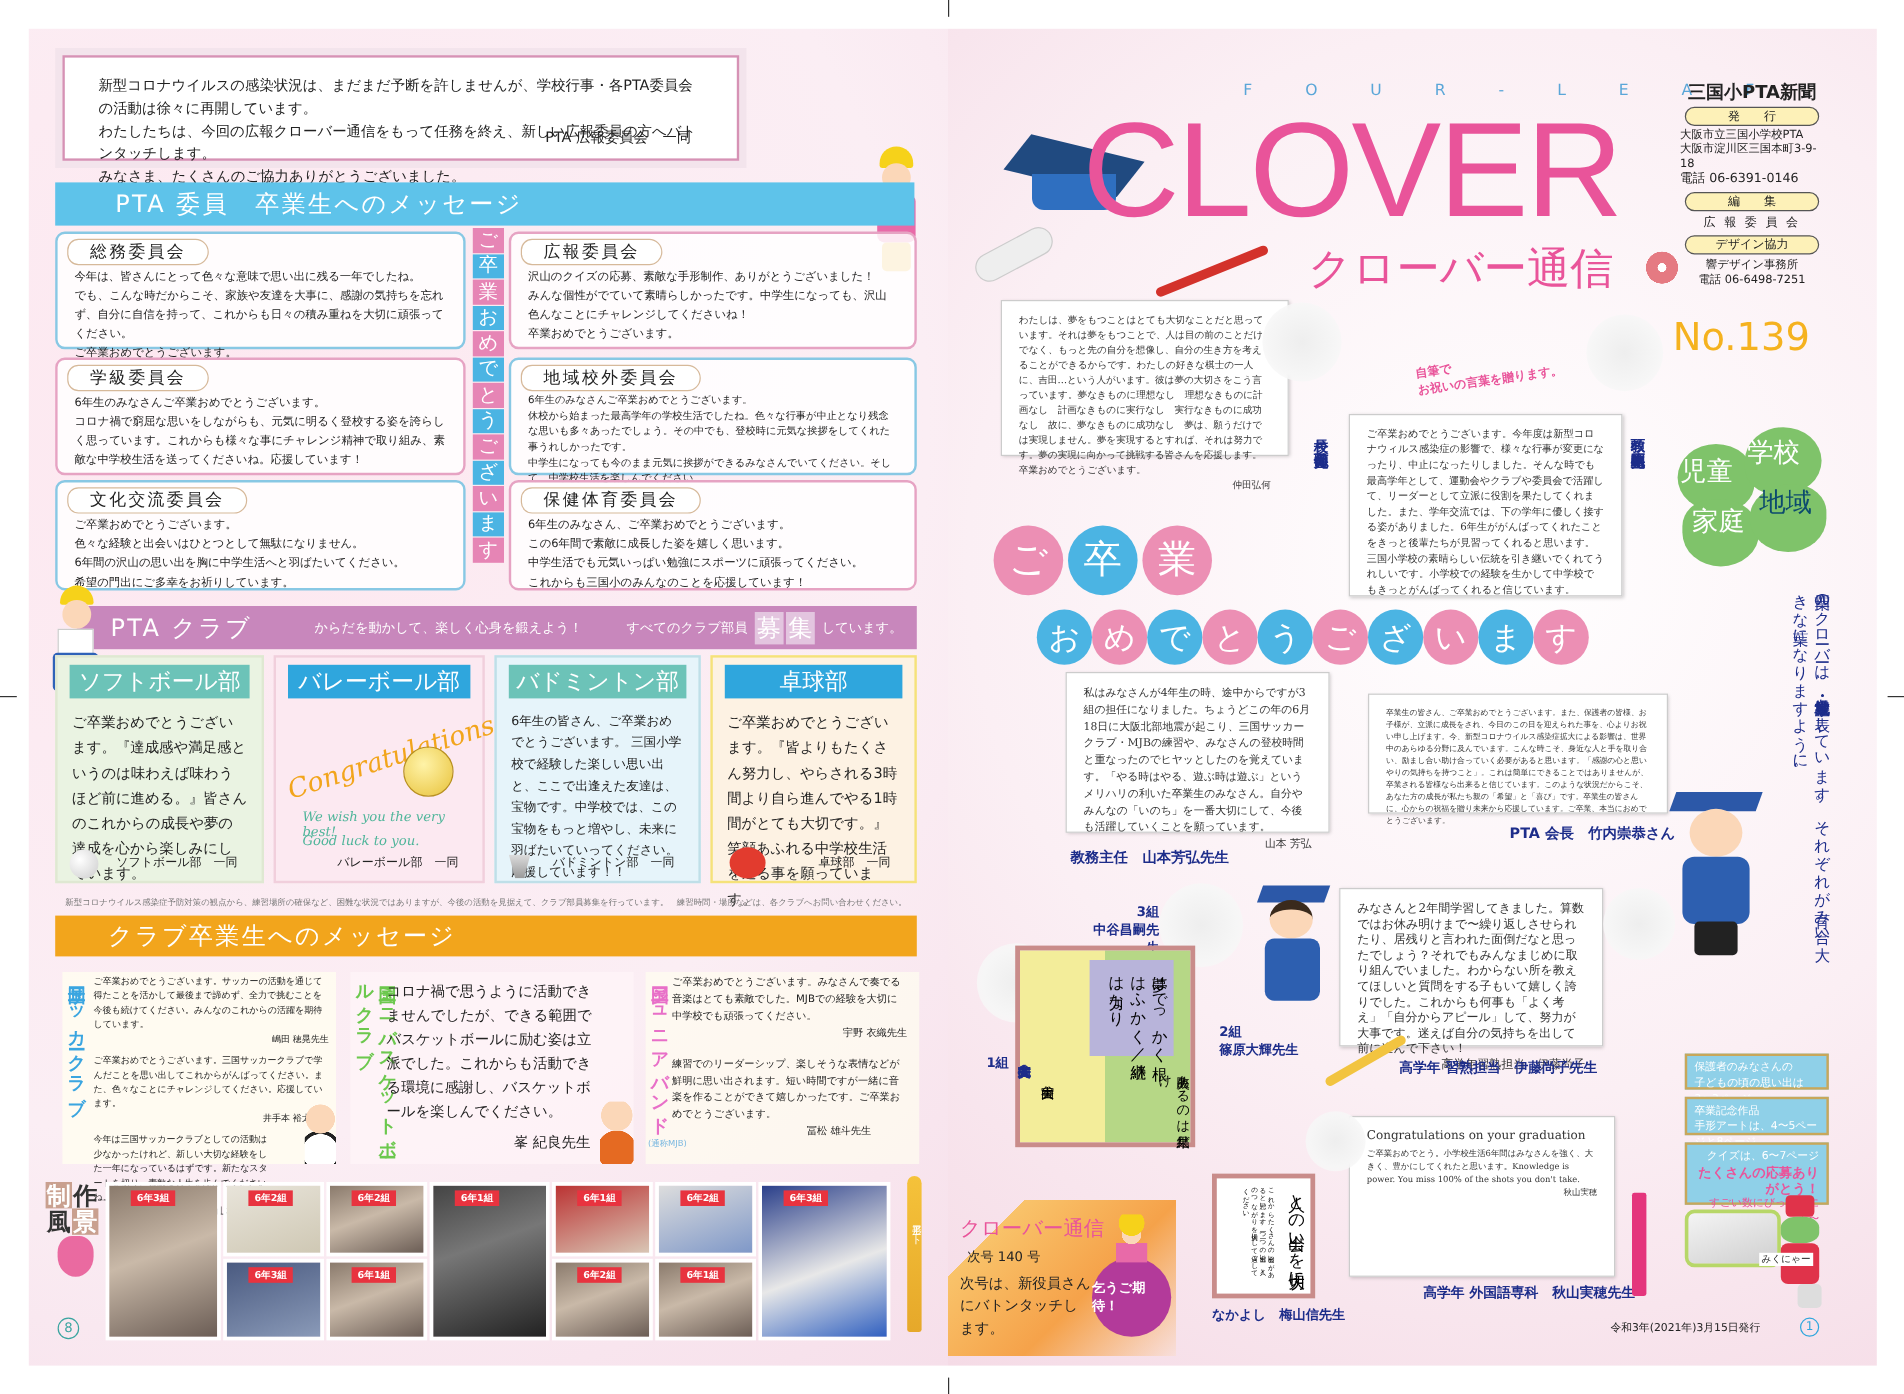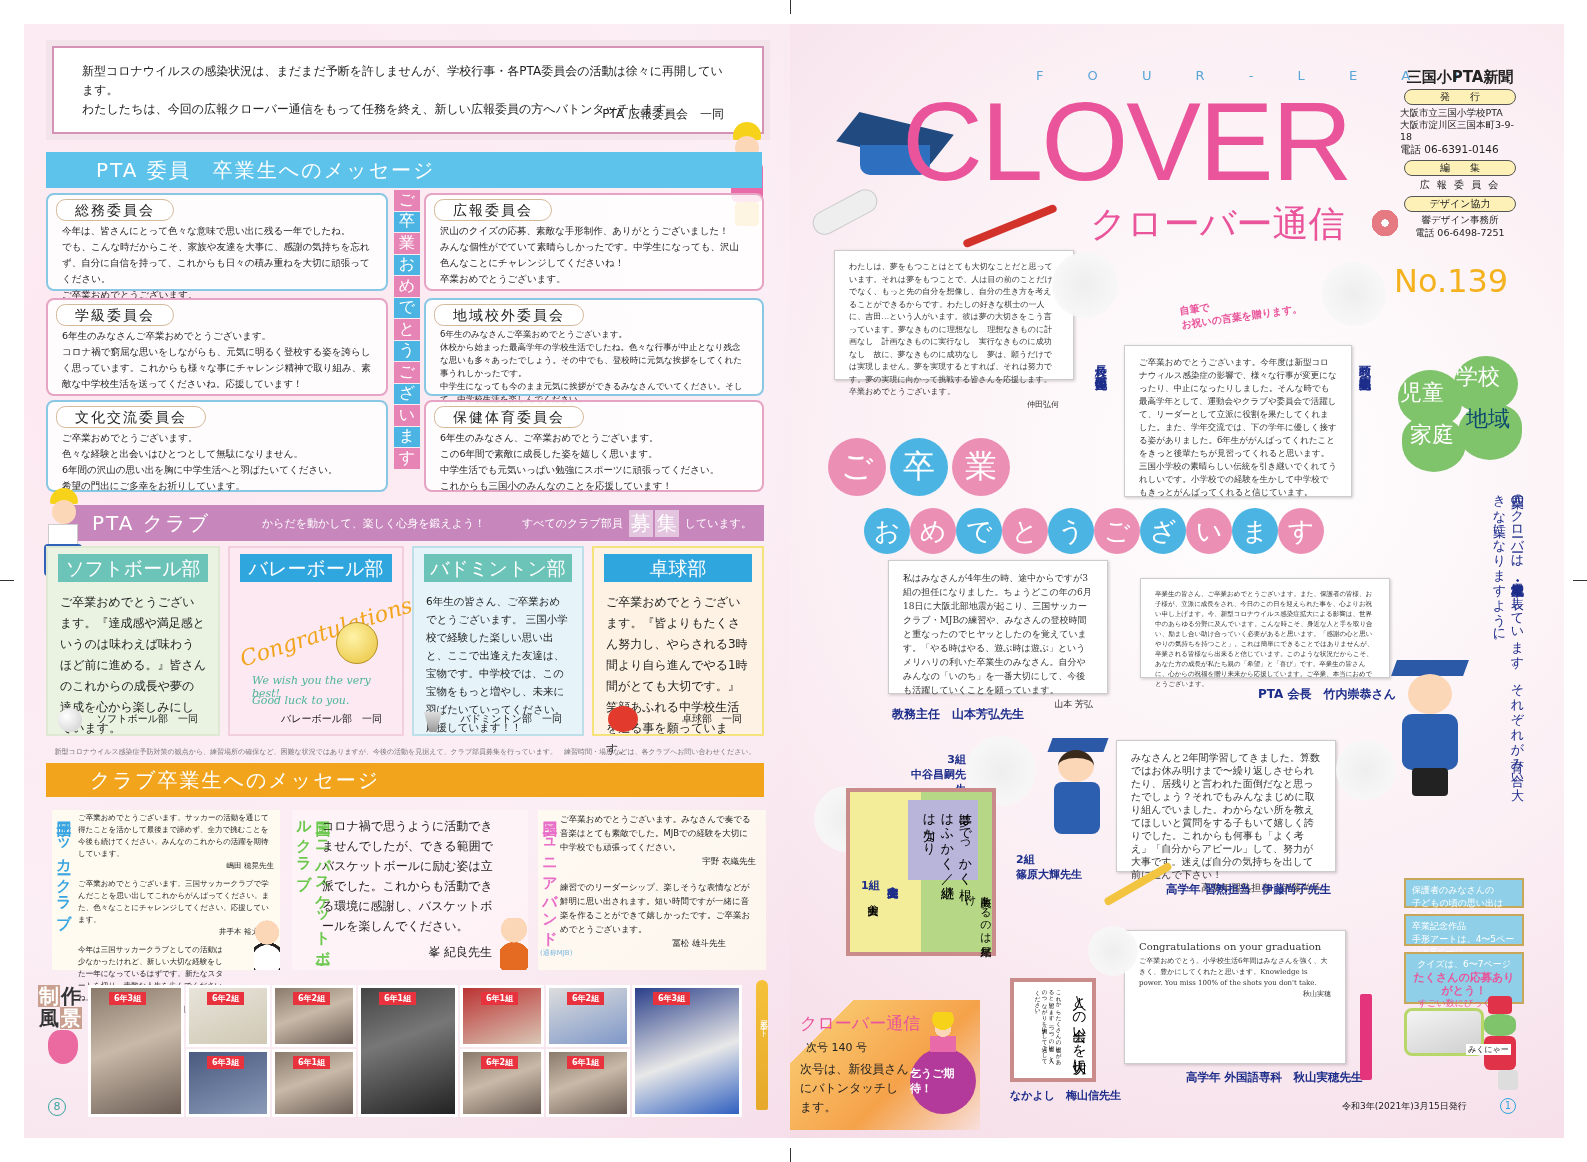--- a/index.html
+++ b/index.html
@@ -1,21 +1,21 @@
 <!DOCTYPE html>
 <html><head>
 <meta charset="utf-8">
 <style>
 *{box-sizing:border-box;margin:0;padding:0}
 body{width:1587px;height:1162px;background:#fff;font-family:"DejaVu Sans",sans-serif;position:relative;overflow:hidden}
 .page-l{position:absolute;left:24px;top:24px;width:766px;height:1114px;background:radial-gradient(circle at 20% 30%,#fde8f0,#fbeef4 60%,#f6dfea)}
 .page-r{position:absolute;left:790px;top:24px;width:774px;height:1114px;background:radial-gradient(circle at 60% 40%,#fff,#fbeff4 55%,#f5dbe6)}
 .abs{position:absolute}
 .crop{position:absolute;background:#333}
-.notice{left:52px;top:46px;width:712px;height:88px;background:#fff;border:2px solid #d692b5;box-shadow:0 0 0 6px #f3e4ec;padding:14px 28px;font-size:12px;line-height:19px;color:#222}
+.notice{left:52px;top:46px;width:564px;height:88px;background:#fff;border:2px solid #d692b5;box-shadow:0 0 0 6px #f3e4ec;padding:14px 28px;font-size:12px;line-height:19px;color:#222}
 .notice .sig{position:absolute;right:38px;bottom:8px}
 .bar{color:#fff;font-size:20px;padding-left:50px;display:flex;align-items:center;letter-spacing:2px}
 .committee{background:rgba(255,255,255,.85);border:2px solid #88c8e4;border-radius:8px;padding:28px 14px 6px;font-size:9.5px;line-height:16px;color:#222}
 .committee.pink{border-color:#e6a3c3}
 .committee .lbl{position:absolute;left:8px;top:4px;background:#fff;border:1.5px solid #d6b99a;border-radius:12px 14px 14px 12px;padding:0 18px;font-size:14px;line-height:20px;letter-spacing:2px;color:#222}
 .vmsg{left:394px;top:190px;width:26px;display:flex;flex-direction:column}
 .vmsg span{height:20.5px;display:flex;align-items:center;justify-content:center;color:#fff;font-size:16px;margin-bottom:1px}
 .club{border:2px solid;height:190px}
 .club .hd{height:28px;margin:6px 10px 0;color:#fff;font-size:19px;text-align:center;line-height:28px}
 .club .bd{padding:10px 12px;font-size:12px;line-height:21px;color:#222}
@@ -37,20 +37,21 @@
 <div class="page-r"></div>
 
 <div class="crop" style="left:0;top:580px;width:14px;height:1px"></div>
 <div class="crop" style="left:1573px;top:580px;width:14px;height:1px"></div>
 <div class="crop" style="left:790px;top:0;width:1px;height:14px"></div>
 <div class="crop" style="left:790px;top:1148px;width:1px;height:14px"></div>
 
 <div class="abs notice">
   <div>新型コロナウイルスの感染状況は、まだまだ予断を許しませんが、学校行事・各PTA委員会の活動は徐々に再開しています。</div>
   <div>わたしたちは、今回の広報クローバー通信をもって任務を終え、新しい広報委員の方へバトンタッチします。</div>
+  <div>みなさま、たくさんのご協力ありがとうございました。</div>
   <div class="sig">PTA 広報委員会　一同</div>
 </div>
 
 <div class="abs" style="left:725px;top:122px;width:44px;height:106px">
   <div style="position:absolute;left:8px;top:0;width:28px;height:18px;background:#f6d21a;border-radius:14px 14px 2px 2px"></div>
   <div style="position:absolute;left:10px;top:14px;width:24px;height:24px;background:#fbd7b8;border-radius:50%"></div>
   <div style="position:absolute;left:6px;top:40px;width:32px;height:40px;background:#e86aa8;border-radius:6px"></div>
   <div style="position:absolute;left:10px;top:80px;width:24px;height:24px;background:#f2b33a;border-radius:4px"></div>
 </div>
 
@@ -338,21 +339,21 @@
   <div>中谷昌嗣先生</div>
 </div>
 <div class="face" style="left:966px;top:736px;width:70px;height:70px"></div>
 <div class="face" style="left:814px;top:786px;width:66px;height:66px"></div>
 <div class="abs" style="left:846px;top:788px;width:150px;height:168px;background:linear-gradient(90deg,#f3ed9a 50%,#b6d786 50%);border:4px solid #c98c8a">
   <div class="abs" style="left:58px;top:8px;width:70px;height:80px;background:#b8b4da"></div>
   <div class="abs" style="left:70px;top:12px;writing-mode:vertical-rl;font-family:'DejaVu Serif',serif;font-size:13px;line-height:18px;height:80px">夢はでっかく根はふかく／継続は力なり</div>
   <div class="abs" style="left:14px;top:104px;writing-mode:vertical-rl;font-family:'DejaVu Serif',serif;font-size:11px">大谷由実</div>
   <div class="abs" style="left:112px;top:96px;writing-mode:vertical-rl;font-family:'DejaVu Serif',serif;font-size:11px">失敗あるのは結果だけ</div>
 </div>
-<div class="abs navy" style="left:861px;top:878px;font-size:11px;display:flex;gap:4px">
+<div class="abs navy" style="left:822px;top:878px;font-size:11px;display:flex;gap:4px">
   <span>1組</span>
   <span style="writing-mode:vertical-rl">大谷由実先生</span>
 </div>
 <div class="abs navy" style="left:1016px;top:852px;font-size:11px">
   <div>2組</div>
   <div>篠原大輝先生</div>
 </div>
 
 <div class="abs" style="left:1044px;top:738px;width:70px;height:120px">
   <div style="position:absolute;left:6px;top:0;width:56px;height:14px;background:#2c58a8;transform:skewX(-20deg)"></div>
@@ -396,21 +397,21 @@
 <div class="abs" style="left:930px;top:1012px;width:26px;height:40px;background:radial-gradient(circle at 50% 18%,#f6d21a 30%,transparent 31%),radial-gradient(circle at 50% 42%,#fbd7b8 30%,transparent 31%),linear-gradient(transparent 60%,#e86aa8 60%)"></div>
 
 <div class="infobox" style="top:878px;height:30px">
   <div>保護者のみなさんの</div>
   <div>子どもの頃の思い出は2〜3ページ</div>
 </div>
 <div class="infobox" style="top:914px;height:32px">
   <div>卒業記念作品</div>
   <div>手形アートは、4〜5ページと8ページ</div>
 </div>
-<div class="infobox" style="top:952px;height:52px;text-align:center">
+<div class="infobox" style="top:952px;height:52px;text-align:right">
   <div>クイズは、6〜7ページ</div>
   <div style="color:#e9549a;font-size:11px;font-weight:bold">たくさんの応募ありがとう！</div>
   <div style="color:#e9549a">すごい数にびっくりにゃ〜</div>
 </div>
 <div class="abs" style="left:1404px;top:1008px;width:80px;height:48px;border:3px solid #b7d768;border-radius:8px;background:linear-gradient(160deg,#f4f4f4,#cfcfcf)"></div>
 <div class="abs" style="left:1480px;top:996px;width:40px;height:74px">
   <div style="position:absolute;left:8px;top:0;width:24px;height:18px;background:#e0334a;border-radius:4px"></div>
   <div style="position:absolute;left:4px;top:18px;width:32px;height:22px;background:#7fc36a;border-radius:40%"></div>
   <div style="position:absolute;left:4px;top:40px;width:32px;height:34px;background:#e0334a;border-radius:6px"></div>
 </div>

